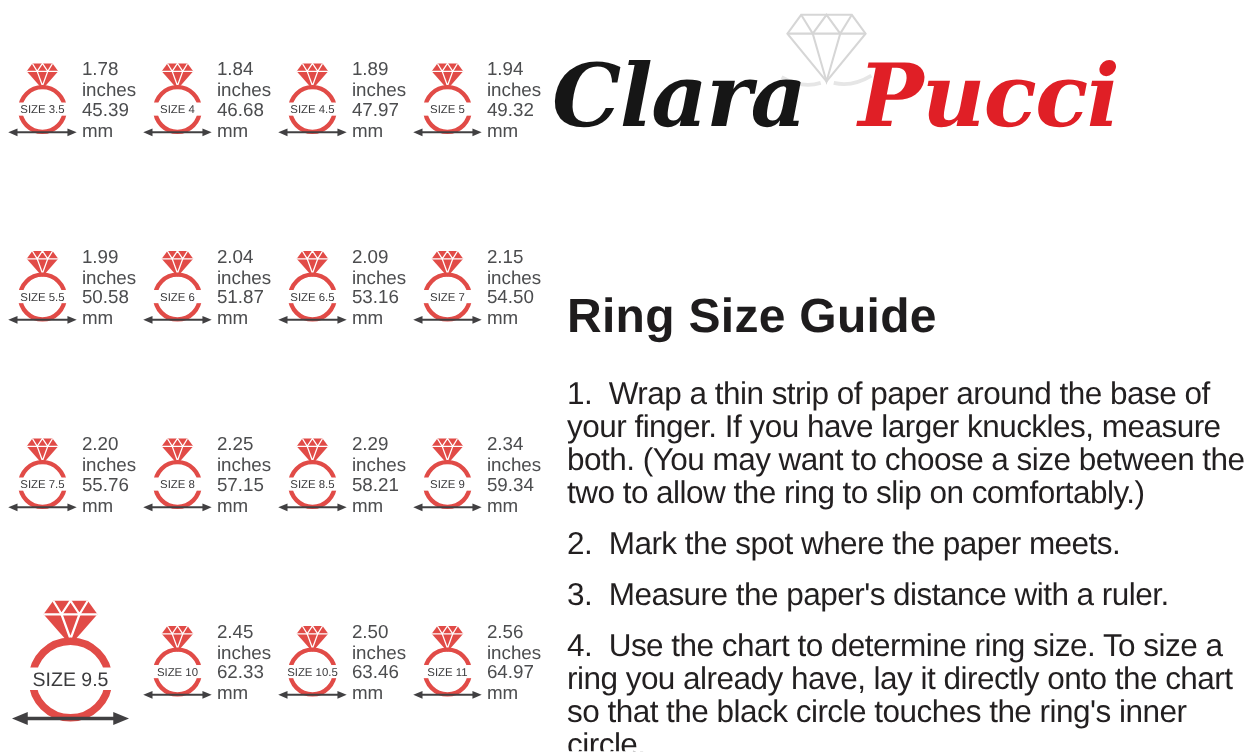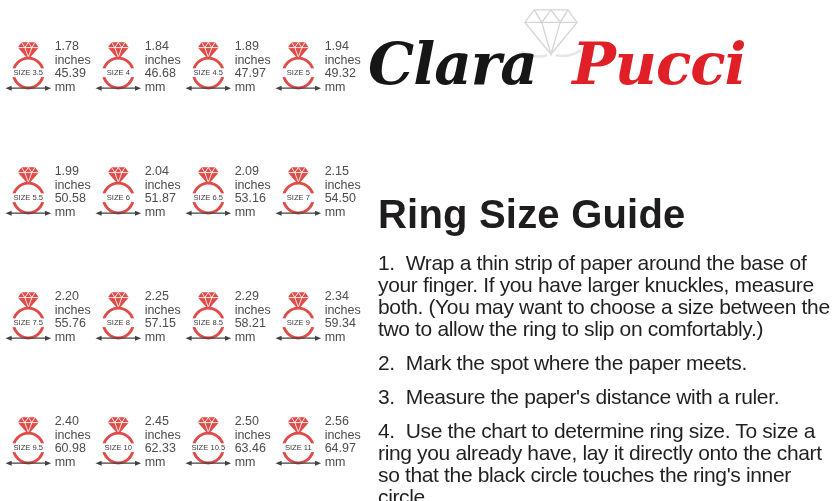--- a/index.html
+++ b/index.html
@@ -77,21 +77,21 @@
   .logo-first { color: var(--logo-primary); }
   .logo-second { color: var(--logo-secondary); margin-left: 16px; }
   .logo-diamond { position: absolute; left: 144px; top: 6px; }
   .logo-diamond path { fill: none; stroke: var(--logo-diamond); stroke-width: 1.4; }
   .logo-diamond .swoosh { stroke: #e6e6e6; stroke-width: 2.6; }
 
   .title {
     position: absolute;
     left: 2px;
     top: 192px;
-    font-size: 40px;
+    font-size: 32px;
     font-weight: 700;
     letter-spacing: 0.2px;
     color: #1e1c1d;
     font-family: "Liberation Sans", sans-serif;
   }
   .steps {
     position: absolute;
     left: 2px;
     top: 252px;
     width: 458px;
@@ -394,24 +394,20 @@
       </g>
       <circle class="ring-band" cx="45" cy="55" r="25.5"></circle>
       <rect x="12" y="47" width="66" height="15" fill="#ffffff"></rect>
       <text class="ring-label" x="45" y="59">SIZE 9.5</text>
       <g class="arrow">
         <line x1="13" y1="81" x2="77" y2="81"></line>
         <path class="arrow-head" d="M6 81 L16.5 76.6 L16.5 85.4 Z"></path>
         <path class="arrow-head" d="M84 81 L73.5 76.6 L73.5 85.4 Z"></path>
       </g>
     </svg>
-    <div class="measures">
-      <div>2.40 inches</div>
-      <div>60.98 mm</div>
-    </div>
   </div>
 
   <div class="cell">
     <svg class="ring-svg" viewBox="0 0 90 86" width="90" height="86">
       <path class="dia-fill" d="M45 32 L27 11.5 L33.5 2.5 L56.5 2.5 L63 11.5 Z"></path>
       <g class="dia-lines">
         <path d="M27 11.5 L63 11.5"></path>
         <path d="M33.5 2.5 L39 11.5 L45 2.5 L51 11.5 L56.5 2.5"></path>
         <path d="M39 11.5 L45 28 L51 11.5"></path>
       </g>

